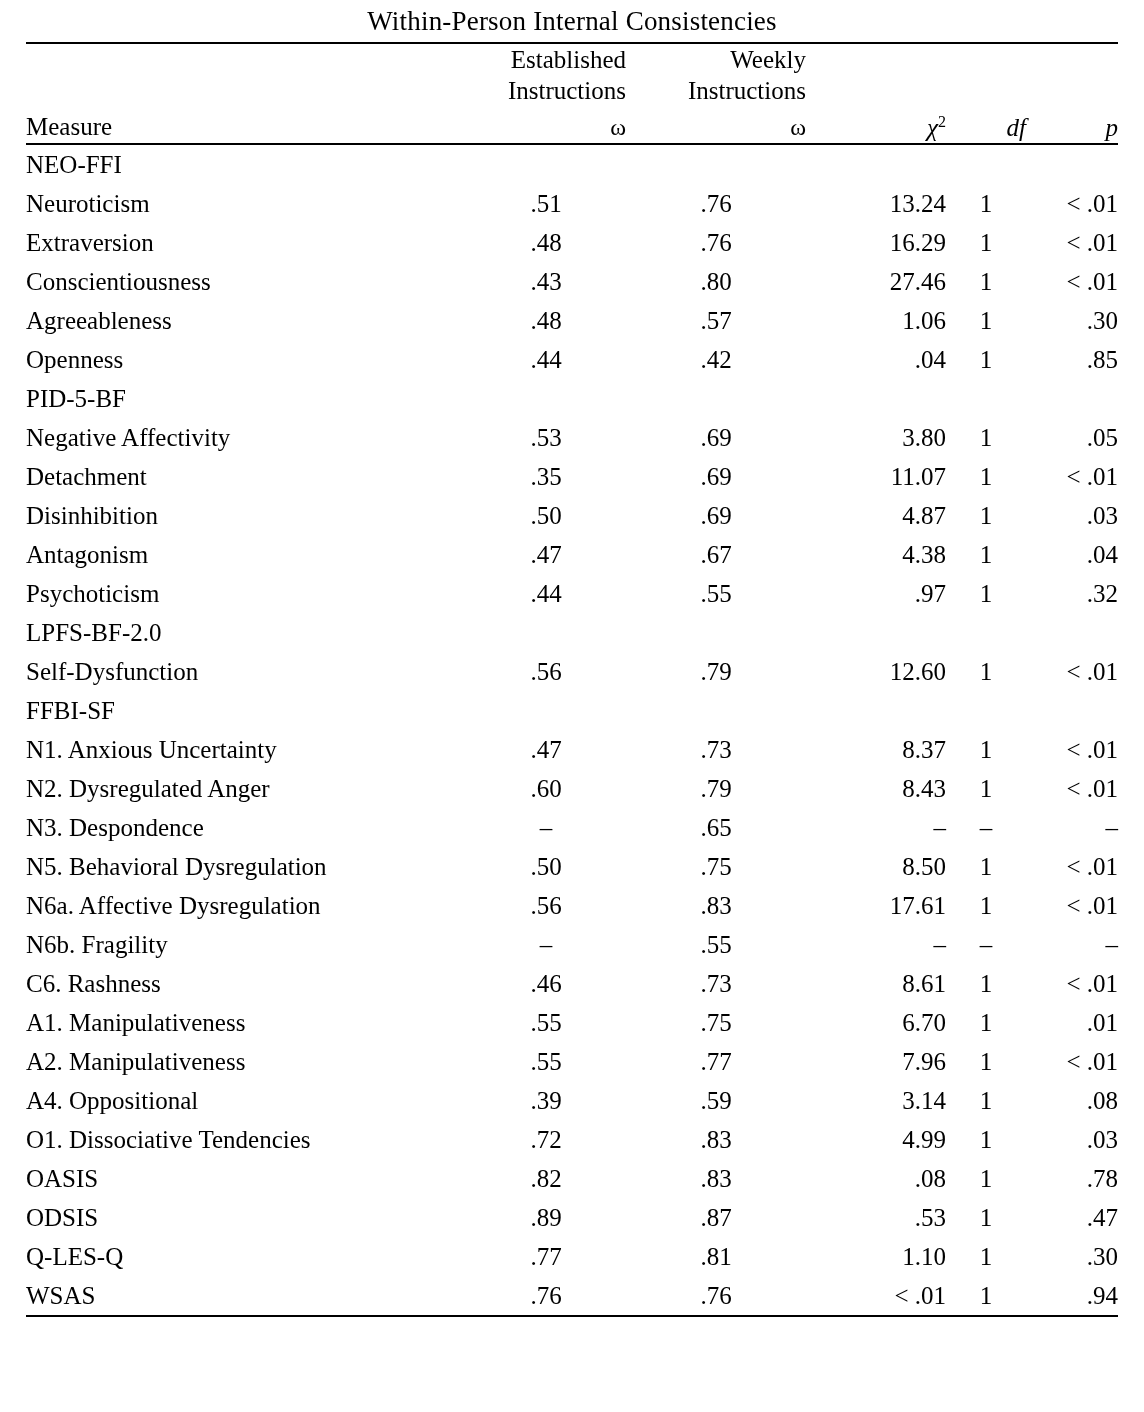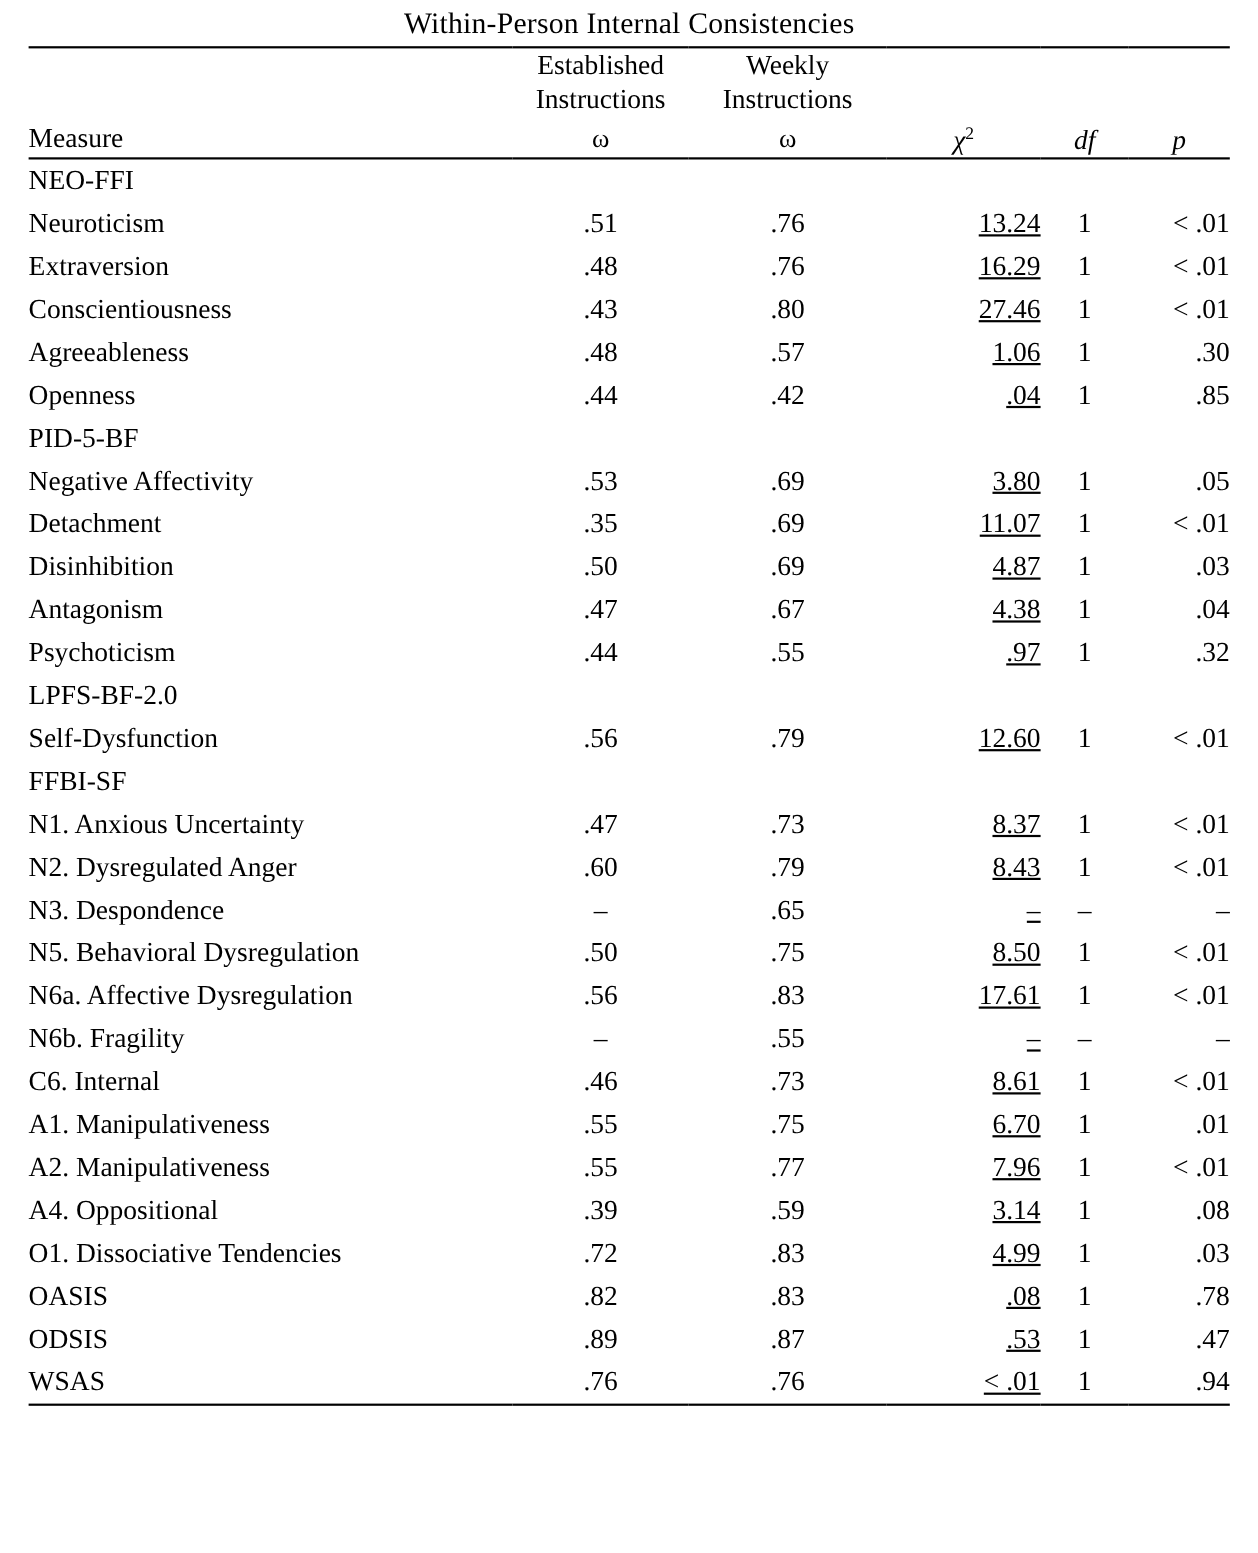--- a/index.html
+++ b/index.html
@@ -41,21 +41,21 @@
   }
   
   col.c-measure { width: 440px; }
   col.c-est     { width: 160px; }
   col.c-wk      { width: 180px; }
   col.c-chi     { width: 140px; }
   col.c-df      { width: 80px; }
   col.c-p       { width: 92px; }
 
   .hdr-cell {
-    text-align: center;
+    text-align: right;
     line-height: 31px;
     font-size: 25px;
     margin-top: 28px;
   }
   .hdr-row-1 td, .hdr-row-2 td, .hdr-row-3 td {
     padding-top: 1px;
   }
   .rule-top {
     border-top: 2.5px solid #000;
   }
@@ -98,21 +98,21 @@
   }
   .omega {
     font-size: 24px;
   }
   .colhdr-measure {
     text-align: left;
     line-height: 33px;
     padding-left: 2px;
   }
   .p-col { text-align: right; padding-right: 6px; }
-  .chi-col { text-align: right; padding-right: 22px; text-decoration: underline; }
+  .chi-col { text-align: right; padding-right: 22px; }
 </style>
 </head>
 <body>
 
 <div class="page">
 
   <div class="title">Within-Person Internal Consistencies</div>
 
   <table class="tbl">
     <colgroup>
@@ -312,21 +312,21 @@
         </tr>
         <tr>
           <td class="measure-label indent">N6b. Fragility</td>
           <td class="num">–</td>
           <td class="num">.55</td>
           <td class="num chi-col">–</td>
           <td class="num-df">–</td>
           <td class="num p-col">–</td>
         </tr>
         <tr>
-          <td class="measure-label indent bold">C6. Internal</td>
+          <td class="measure-label indent bold">C6. Rashness</td>
           <td class="num bold">.46</td>
           <td class="num bold">.73</td>
           <td class="num chi-col bold">8.61</td>
           <td class="num-df bold">1</td>
           <td class="num p-col bold">&lt; .01</td>
         </tr>
         <tr>
           <td class="measure-label indent bold">A1. Manipulativeness</td>
           <td class="num bold">.55</td>
           <td class="num bold">.75</td>
@@ -366,20 +366,28 @@
           <td class="num-df">1</td>
           <td class="num p-col">.78</td>
         </tr>
         <tr>
           <td class="group-label">ODSIS</td>
           <td class="num">.89</td>
           <td class="num">.87</td>
           <td class="num chi-col">.53</td>
           <td class="num-df">1</td>
           <td class="num p-col">.47</td>
+        </tr>
+        <tr>
+          <td class="group-label">Q-LES-Q</td>
+          <td class="num">.77</td>
+          <td class="num">.81</td>
+          <td class="num chi-col">1.10</td>
+          <td class="num-df">1</td>
+          <td class="num p-col">.30</td>
         </tr>
         <tr>
           <td class="group-label rule-bottom">WSAS</td>
           <td class="num rule-bottom">.76</td>
           <td class="num rule-bottom">.76</td>
           <td class="num chi-col rule-bottom">&lt; .01</td>
           <td class="num-df rule-bottom">1</td>
           <td class="num p-col rule-bottom">.94</td>
         </tr>
       </tbody>

